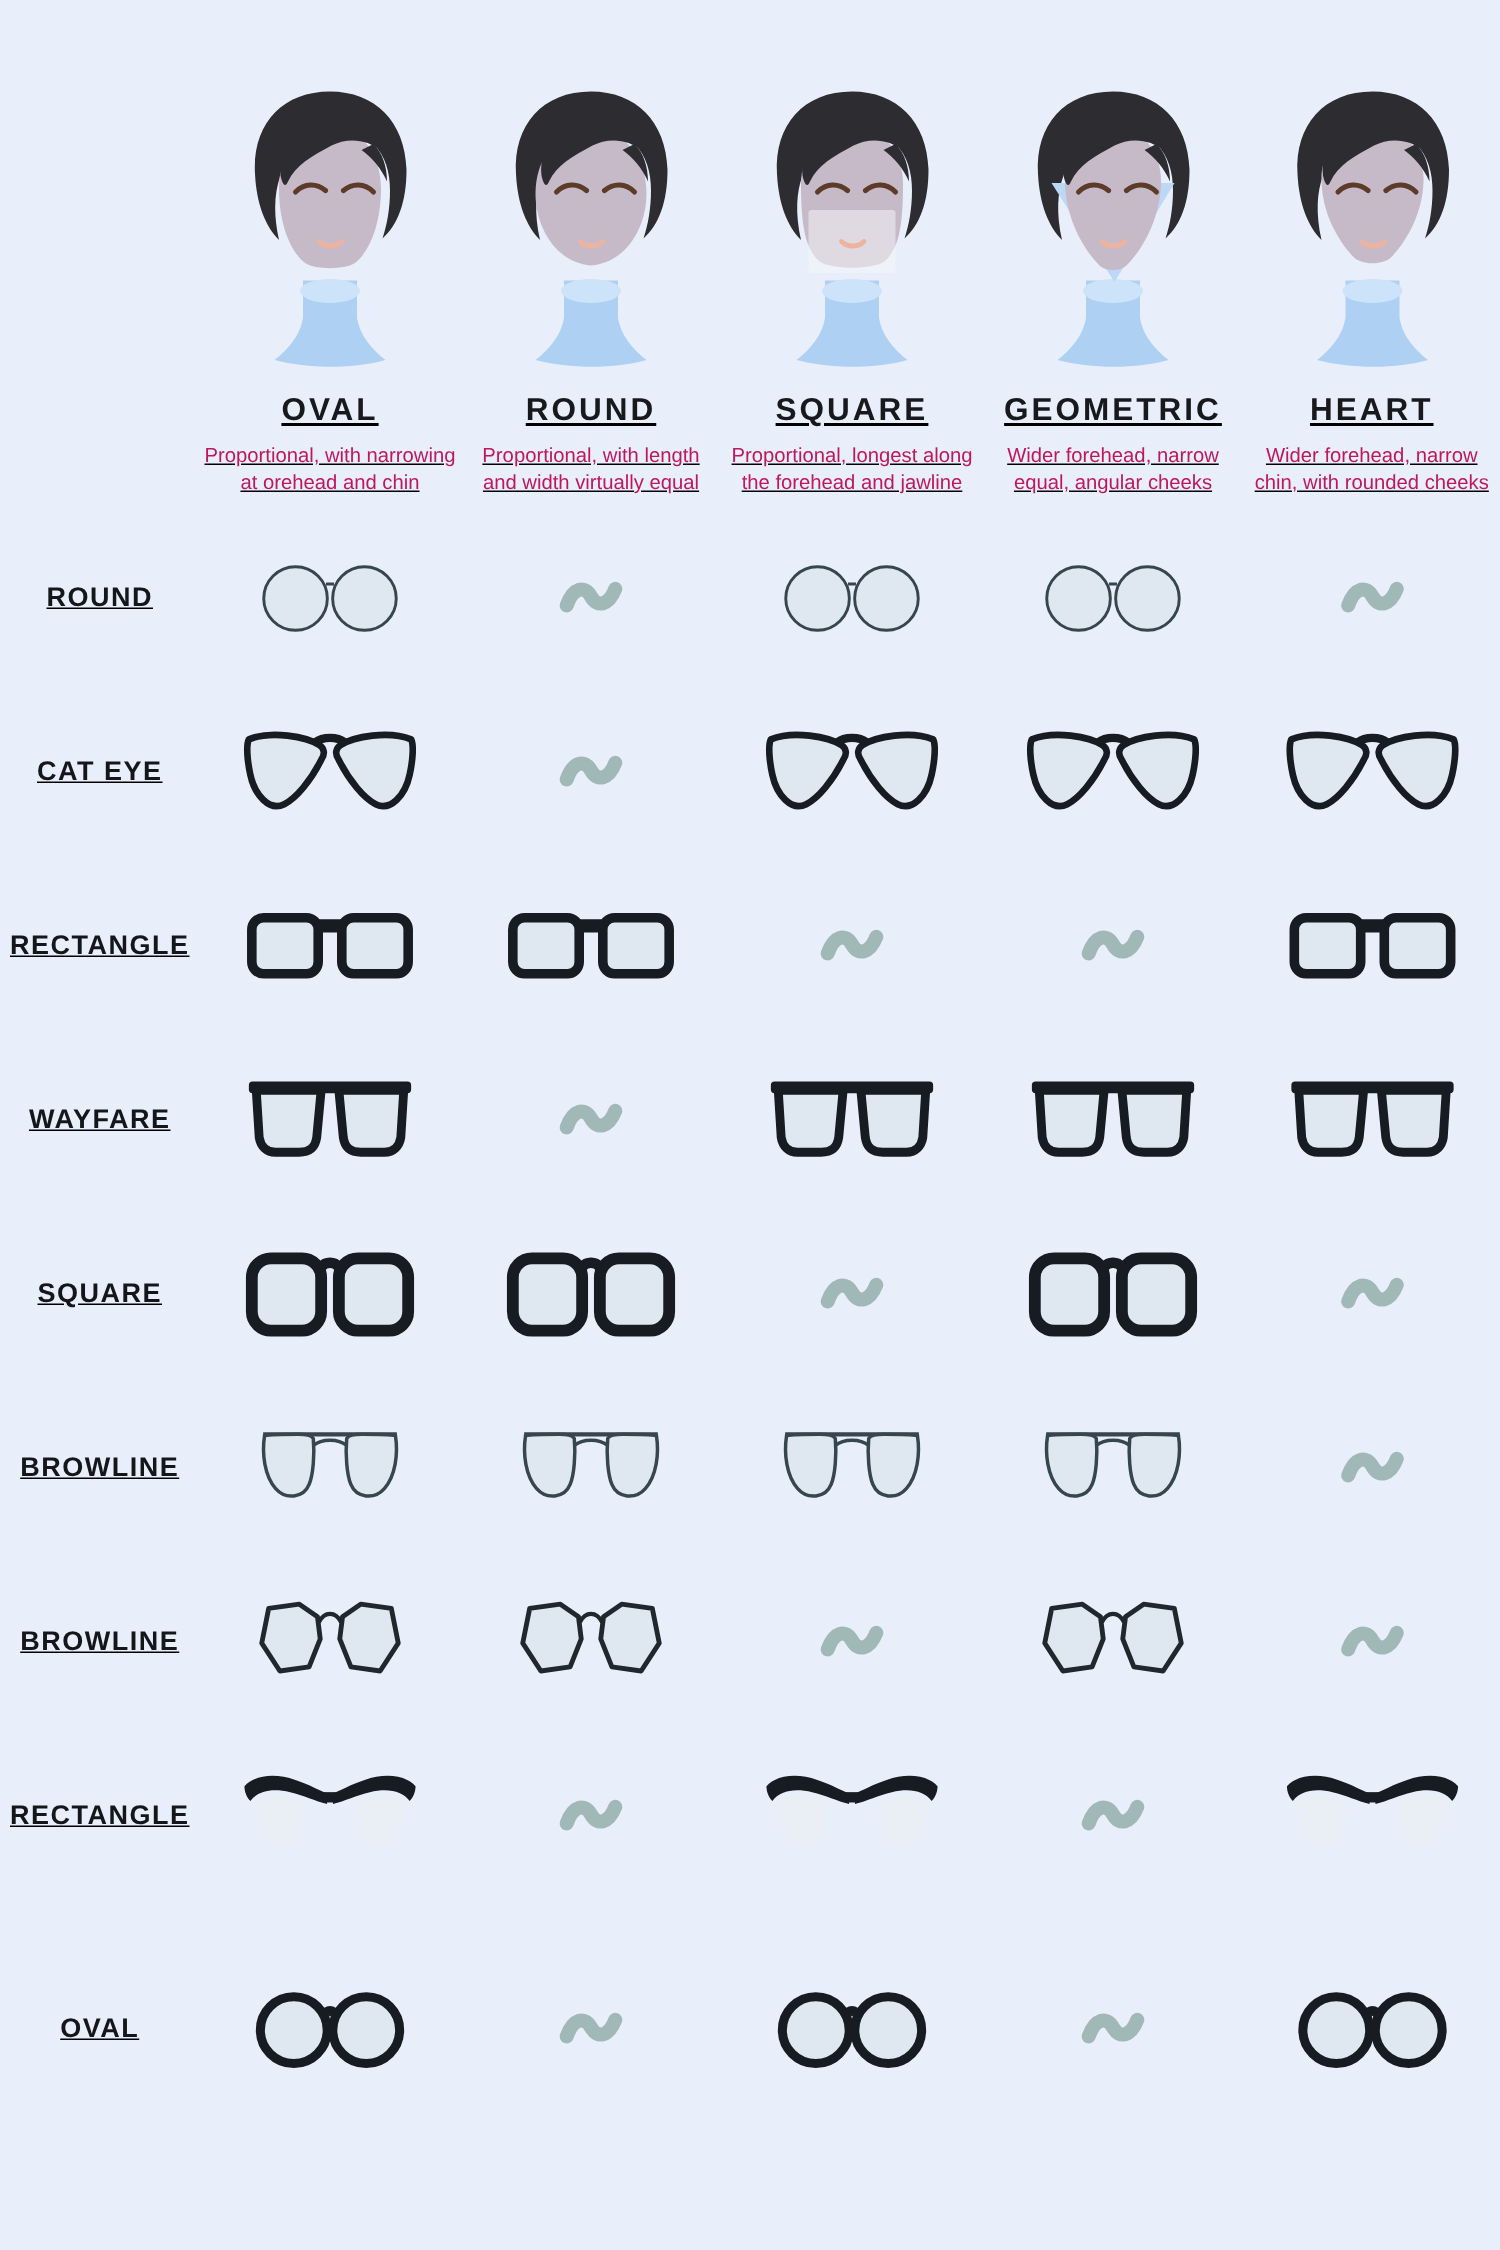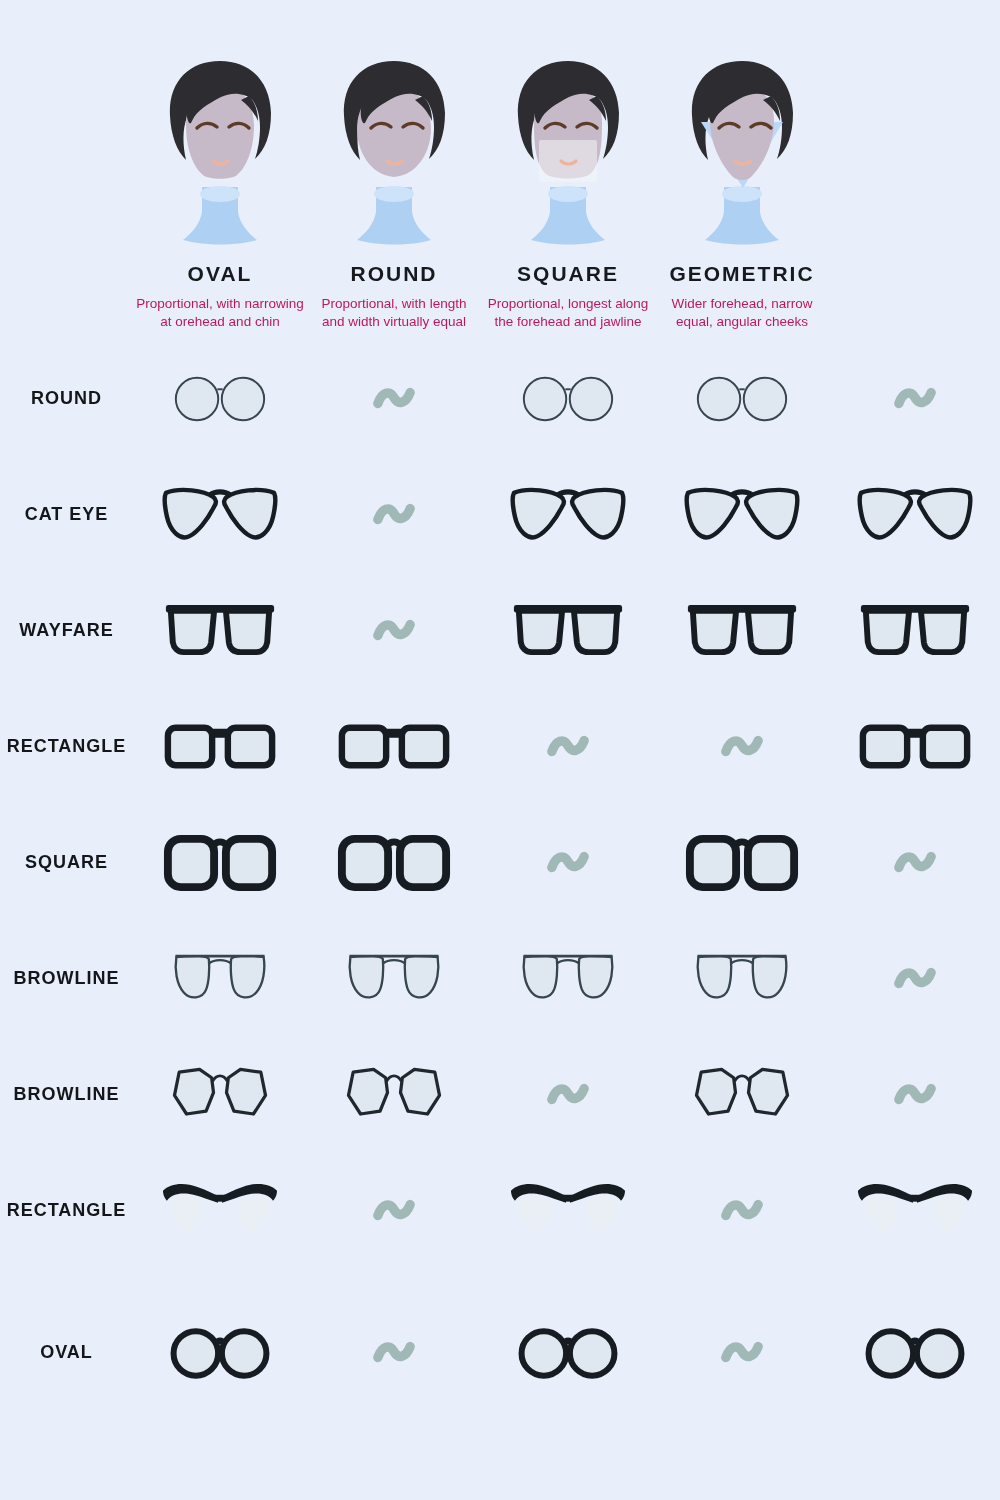--- a/index.html
+++ b/index.html
@@ -1,21 +1,21 @@
 <!DOCTYPE html>
 <html><head>
 <meta charset="utf-8">
 <style>
   html,body{margin:0;padding:0;}
   body{
     width:1000px;height:1500px;overflow:hidden;
     font-family:"Liberation Sans", sans-serif;
     background:#e8effb;
   }
-  .poster{width:1000px;height:1220px;position:relative;}
+  .poster{width:1000px;height:1220px;position:relative;text-decoration:underline;}
   
   .face-header{
     display:grid;
     grid-template-columns:133px 174px 174px 174px 174px 171px;
     padding-top:54px;
   }
   .face-col{
     grid-row:1;
     display:flex;flex-direction:column;align-items:center;text-align:center;
   }
@@ -116,20 +116,37 @@
     <path d="M104 42 C110 48 113 57 113 67 C109 58 103 51 96 46 Z" fill="#2d2c31"></path>
             <path d="M52 74 C58 68 66 68 72 73" stroke="#5d3b29" stroke-width="3.4" fill="none" stroke-linecap="round"></path>
     <path d="M84 73 C90 68 98 68 104 74" stroke="#5d3b29" stroke-width="3.4" fill="none" stroke-linecap="round"></path>
     <path d="M68 107 C72 111 79 111 83 107" stroke="#ecb4a0" stroke-width="3.2" fill="none" stroke-linecap="round"></path>
           </svg>
         </div>
     <h2 class="face-name">GEOMETRIC</h2>
     <p class="face-desc">Wider forehead, narrow equal, angular cheeks</p>
   </div>
 
+  <div class="face-col" style="grid-column: 6;">
+    <div class="face-art">
+          <svg viewBox="0 0 150 198" xmlns="http://www.w3.org/2000/svg">
+    <path d="M75 7 C43 7 23 29 25 62 C26 82 32 97 41 106 C37 88 38 74 42 63 C45 52 51 45 58 40 C74 29 93 31 104 42 C112 50 115 61 115 73 C115 85 113 96 110 105 C120 96 126 81 126 59 C125 27 105 7 75 7 Z" fill="#2d2c31"></path>
+            <path d="M57 133 L57 158 C55 170 47 179 38 186 C60 192 92 192 112 186 C103 179 95 170 93 158 L93 133 Z" fill="#aed0f3"></path>
+    <ellipse cx="75" cy="140" rx="20" ry="8" fill="#cde3f9"></ellipse>
+    <path d="M75 31 C52 31 40 48 41 68 C42 88 51 105 62 117 C67 123 83 123 88 117 C99 105 108 88 109 68 C110 48 98 31 75 31 Z" fill="#c7bac8"></path>
+    <path d="M42 63 C40 42 54 27 76 27 C95 27 106 35 110 47 C99 38 86 38 76 43 C63 50 52 56 47 67 C45 72 43 68 42 63 Z" fill="#2d2c31"></path>
+    <path d="M104 42 C110 48 113 57 113 67 C109 58 103 51 96 46 Z" fill="#2d2c31"></path>
+            <path d="M52 74 C58 68 66 68 72 73" stroke="#5d3b29" stroke-width="3.4" fill="none" stroke-linecap="round"></path>
+    <path d="M84 73 C90 68 98 68 104 74" stroke="#5d3b29" stroke-width="3.4" fill="none" stroke-linecap="round"></path>
+    <path d="M68 107 C72 111 79 111 83 107" stroke="#ecb4a0" stroke-width="3.2" fill="none" stroke-linecap="round"></path>
+          </svg>
+        </div>
+    <h2 class="face-name">HEART</h2>
+    <p class="face-desc">Wider forehead, narrow chin, with rounded cheeks</p>
+  </div>
 </header>
   <main class="matrix" id="matrix">
   <div class="matrix-row">
     <div class="row-label">ROUND</div>
   <div class="cell">
           <span>
             <svg viewBox="0 0 120 70" width="106" height="62" xmlns="http://www.w3.org/2000/svg">
       <circle cx="34" cy="35" r="24" fill="#dfe8f0" stroke="#36454e" stroke-width="2.2"></circle>
       <circle cx="86" cy="35" r="24" fill="#dfe8f0" stroke="#36454e" stroke-width="2.2"></circle>
       <path d="M57 24 L63 24" stroke="#36454e" stroke-width="2.2"></path>
@@ -211,20 +228,65 @@
             <svg viewBox="0 0 120 70" width="118" height="69" xmlns="http://www.w3.org/2000/svg">
       <path d="M5 13 C20 7 44 11 53 17 C56 19 57 23 54 27 C47 41 37 53 29 57 C19 62 9 51 6 37 C4 28 3 17 5 13 Z" fill="#dfe8f0" stroke="#161c21" stroke-width="4.5" stroke-linejoin="round"></path>
       <path d="M115 13 C100 7 76 11 67 17 C64 19 63 23 66 27 C73 41 83 53 91 57 C101 62 111 51 114 37 C116 28 117 17 115 13 Z" fill="#dfe8f0" stroke="#161c21" stroke-width="4.5" stroke-linejoin="round"></path>
       <path d="M50 15 C55 11 65 11 70 15" stroke="#161c21" stroke-width="5.5" fill="none"></path>
             </svg>
           </span>
         </div>
       </div>
 
   <div class="matrix-row">
+    <div class="row-label">RECTANGLE</div>
+  <div class="cell">
+          <span>
+            <svg viewBox="0 0 120 70" width="118" height="69" xmlns="http://www.w3.org/2000/svg">
+      <rect x="7" y="16" width="45" height="38" rx="8" fill="#dfe8f0" stroke="#161c21" stroke-width="6.5"></rect>
+      <rect x="68" y="16" width="45" height="38" rx="8" fill="#dfe8f0" stroke="#161c21" stroke-width="6.5"></rect>
+      <rect x="51" y="17" width="18" height="9" rx="2" fill="#161c21"></rect>
+            </svg>
+          </span>
+        </div>
+        <div class="cell">
+          <span>
+            <svg viewBox="0 0 120 70" width="118" height="69" xmlns="http://www.w3.org/2000/svg">
+      <rect x="7" y="16" width="45" height="38" rx="8" fill="#dfe8f0" stroke="#161c21" stroke-width="6.5"></rect>
+      <rect x="68" y="16" width="45" height="38" rx="8" fill="#dfe8f0" stroke="#161c21" stroke-width="6.5"></rect>
+      <rect x="51" y="17" width="18" height="9" rx="2" fill="#161c21"></rect>
+            </svg>
+          </span>
+        </div>
+        <div class="cell">
+          <span>
+            <svg viewBox="0 0 54 40" width="46" height="39" xmlns="http://www.w3.org/2000/svg">
+    <path d="M8 26 C13 12 22 10 27 19 C32 28 41 26 46 13" stroke="#a0b9b6" stroke-width="11" fill="none" stroke-linecap="round"></path>
+            </svg>
+          </span>
+        </div>
+        <div class="cell">
+          <span>
+            <svg viewBox="0 0 54 40" width="46" height="39" xmlns="http://www.w3.org/2000/svg">
+    <path d="M8 26 C13 12 22 10 27 19 C32 28 41 26 46 13" stroke="#a0b9b6" stroke-width="11" fill="none" stroke-linecap="round"></path>
+            </svg>
+          </span>
+        </div>
+        <div class="cell">
+          <span>
+            <svg viewBox="0 0 120 70" width="118" height="69" xmlns="http://www.w3.org/2000/svg">
+      <rect x="7" y="16" width="45" height="38" rx="8" fill="#dfe8f0" stroke="#161c21" stroke-width="6.5"></rect>
+      <rect x="68" y="16" width="45" height="38" rx="8" fill="#dfe8f0" stroke="#161c21" stroke-width="6.5"></rect>
+      <rect x="51" y="17" width="18" height="9" rx="2" fill="#161c21"></rect>
+            </svg>
+          </span>
+        </div>
+      </div>
+
+  <div class="matrix-row">
     <div class="row-label">WAYFARE</div>
   <div class="cell">
           <span>
             <svg viewBox="0 0 120 70" width="118" height="69" xmlns="http://www.w3.org/2000/svg">
       <path d="M10 15 L54 15 L51 47 C50 54 46 57 39 57 L23 57 C17 57 13 53 12 47 L10 15 Z" fill="#dfe8f0" stroke="#161c21" stroke-width="6"></path>
       <path d="M110 15 L66 15 L69 47 C70 54 74 57 81 57 L97 57 C103 57 107 53 108 47 L110 15 Z" fill="#dfe8f0" stroke="#161c21" stroke-width="6"></path>
       <rect x="5" y="9" width="110" height="8" rx="2.5" fill="#161c21"></rect>
             </svg>
           </span>
         </div>
@@ -252,65 +314,20 @@
       <rect x="5" y="9" width="110" height="8" rx="2.5" fill="#161c21"></rect>
             </svg>
           </span>
         </div>
         <div class="cell">
           <span>
             <svg viewBox="0 0 120 70" width="118" height="69" xmlns="http://www.w3.org/2000/svg">
       <path d="M10 15 L54 15 L51 47 C50 54 46 57 39 57 L23 57 C17 57 13 53 12 47 L10 15 Z" fill="#dfe8f0" stroke="#161c21" stroke-width="6"></path>
       <path d="M110 15 L66 15 L69 47 C70 54 74 57 81 57 L97 57 C103 57 107 53 108 47 L110 15 Z" fill="#dfe8f0" stroke="#161c21" stroke-width="6"></path>
       <rect x="5" y="9" width="110" height="8" rx="2.5" fill="#161c21"></rect>
-            </svg>
-          </span>
-        </div>
-      </div>
-
-  <div class="matrix-row">
-    <div class="row-label">RECTANGLE</div>
-  <div class="cell">
-          <span>
-            <svg viewBox="0 0 120 70" width="118" height="69" xmlns="http://www.w3.org/2000/svg">
-      <rect x="7" y="16" width="45" height="38" rx="8" fill="#dfe8f0" stroke="#161c21" stroke-width="6.5"></rect>
-      <rect x="68" y="16" width="45" height="38" rx="8" fill="#dfe8f0" stroke="#161c21" stroke-width="6.5"></rect>
-      <rect x="51" y="17" width="18" height="9" rx="2" fill="#161c21"></rect>
-            </svg>
-          </span>
-        </div>
-        <div class="cell">
-          <span>
-            <svg viewBox="0 0 120 70" width="118" height="69" xmlns="http://www.w3.org/2000/svg">
-      <rect x="7" y="16" width="45" height="38" rx="8" fill="#dfe8f0" stroke="#161c21" stroke-width="6.5"></rect>
-      <rect x="68" y="16" width="45" height="38" rx="8" fill="#dfe8f0" stroke="#161c21" stroke-width="6.5"></rect>
-      <rect x="51" y="17" width="18" height="9" rx="2" fill="#161c21"></rect>
-            </svg>
-          </span>
-        </div>
-        <div class="cell">
-          <span>
-            <svg viewBox="0 0 54 40" width="46" height="39" xmlns="http://www.w3.org/2000/svg">
-    <path d="M8 26 C13 12 22 10 27 19 C32 28 41 26 46 13" stroke="#a0b9b6" stroke-width="11" fill="none" stroke-linecap="round"></path>
-            </svg>
-          </span>
-        </div>
-        <div class="cell">
-          <span>
-            <svg viewBox="0 0 54 40" width="46" height="39" xmlns="http://www.w3.org/2000/svg">
-    <path d="M8 26 C13 12 22 10 27 19 C32 28 41 26 46 13" stroke="#a0b9b6" stroke-width="11" fill="none" stroke-linecap="round"></path>
-            </svg>
-          </span>
-        </div>
-        <div class="cell">
-          <span>
-            <svg viewBox="0 0 120 70" width="118" height="69" xmlns="http://www.w3.org/2000/svg">
-      <rect x="7" y="16" width="45" height="38" rx="8" fill="#dfe8f0" stroke="#161c21" stroke-width="6.5"></rect>
-      <rect x="68" y="16" width="45" height="38" rx="8" fill="#dfe8f0" stroke="#161c21" stroke-width="6.5"></rect>
-      <rect x="51" y="17" width="18" height="9" rx="2" fill="#161c21"></rect>
             </svg>
           </span>
         </div>
       </div>
 
   <div class="matrix-row">
     <div class="row-label">SQUARE</div>
   <div class="cell">
           <span>
             <svg viewBox="0 0 120 70" width="118" height="69" xmlns="http://www.w3.org/2000/svg">

